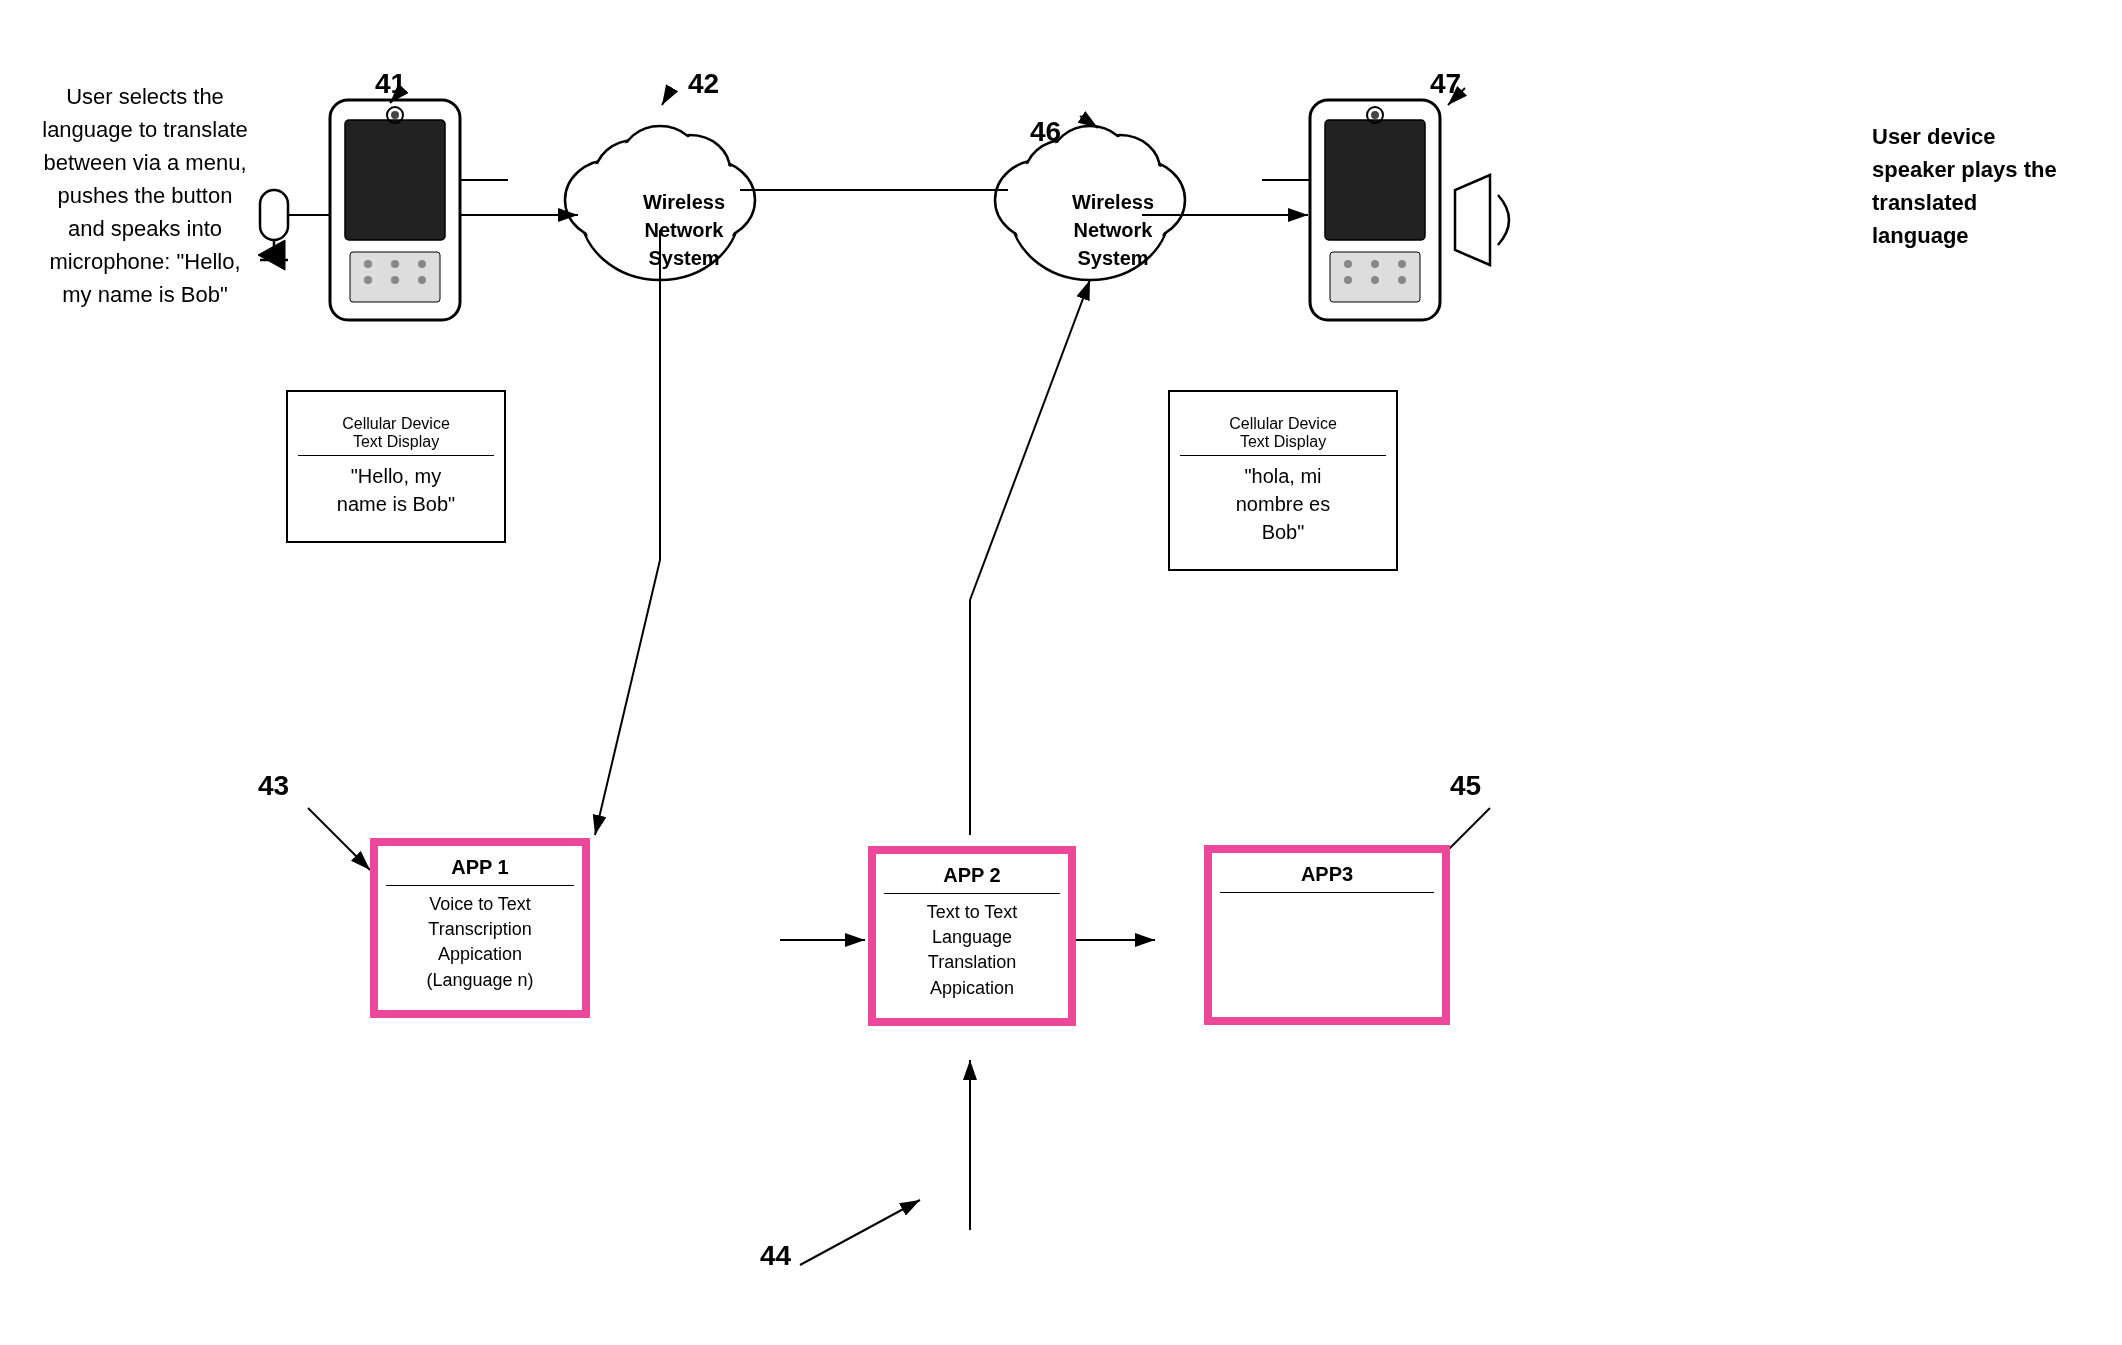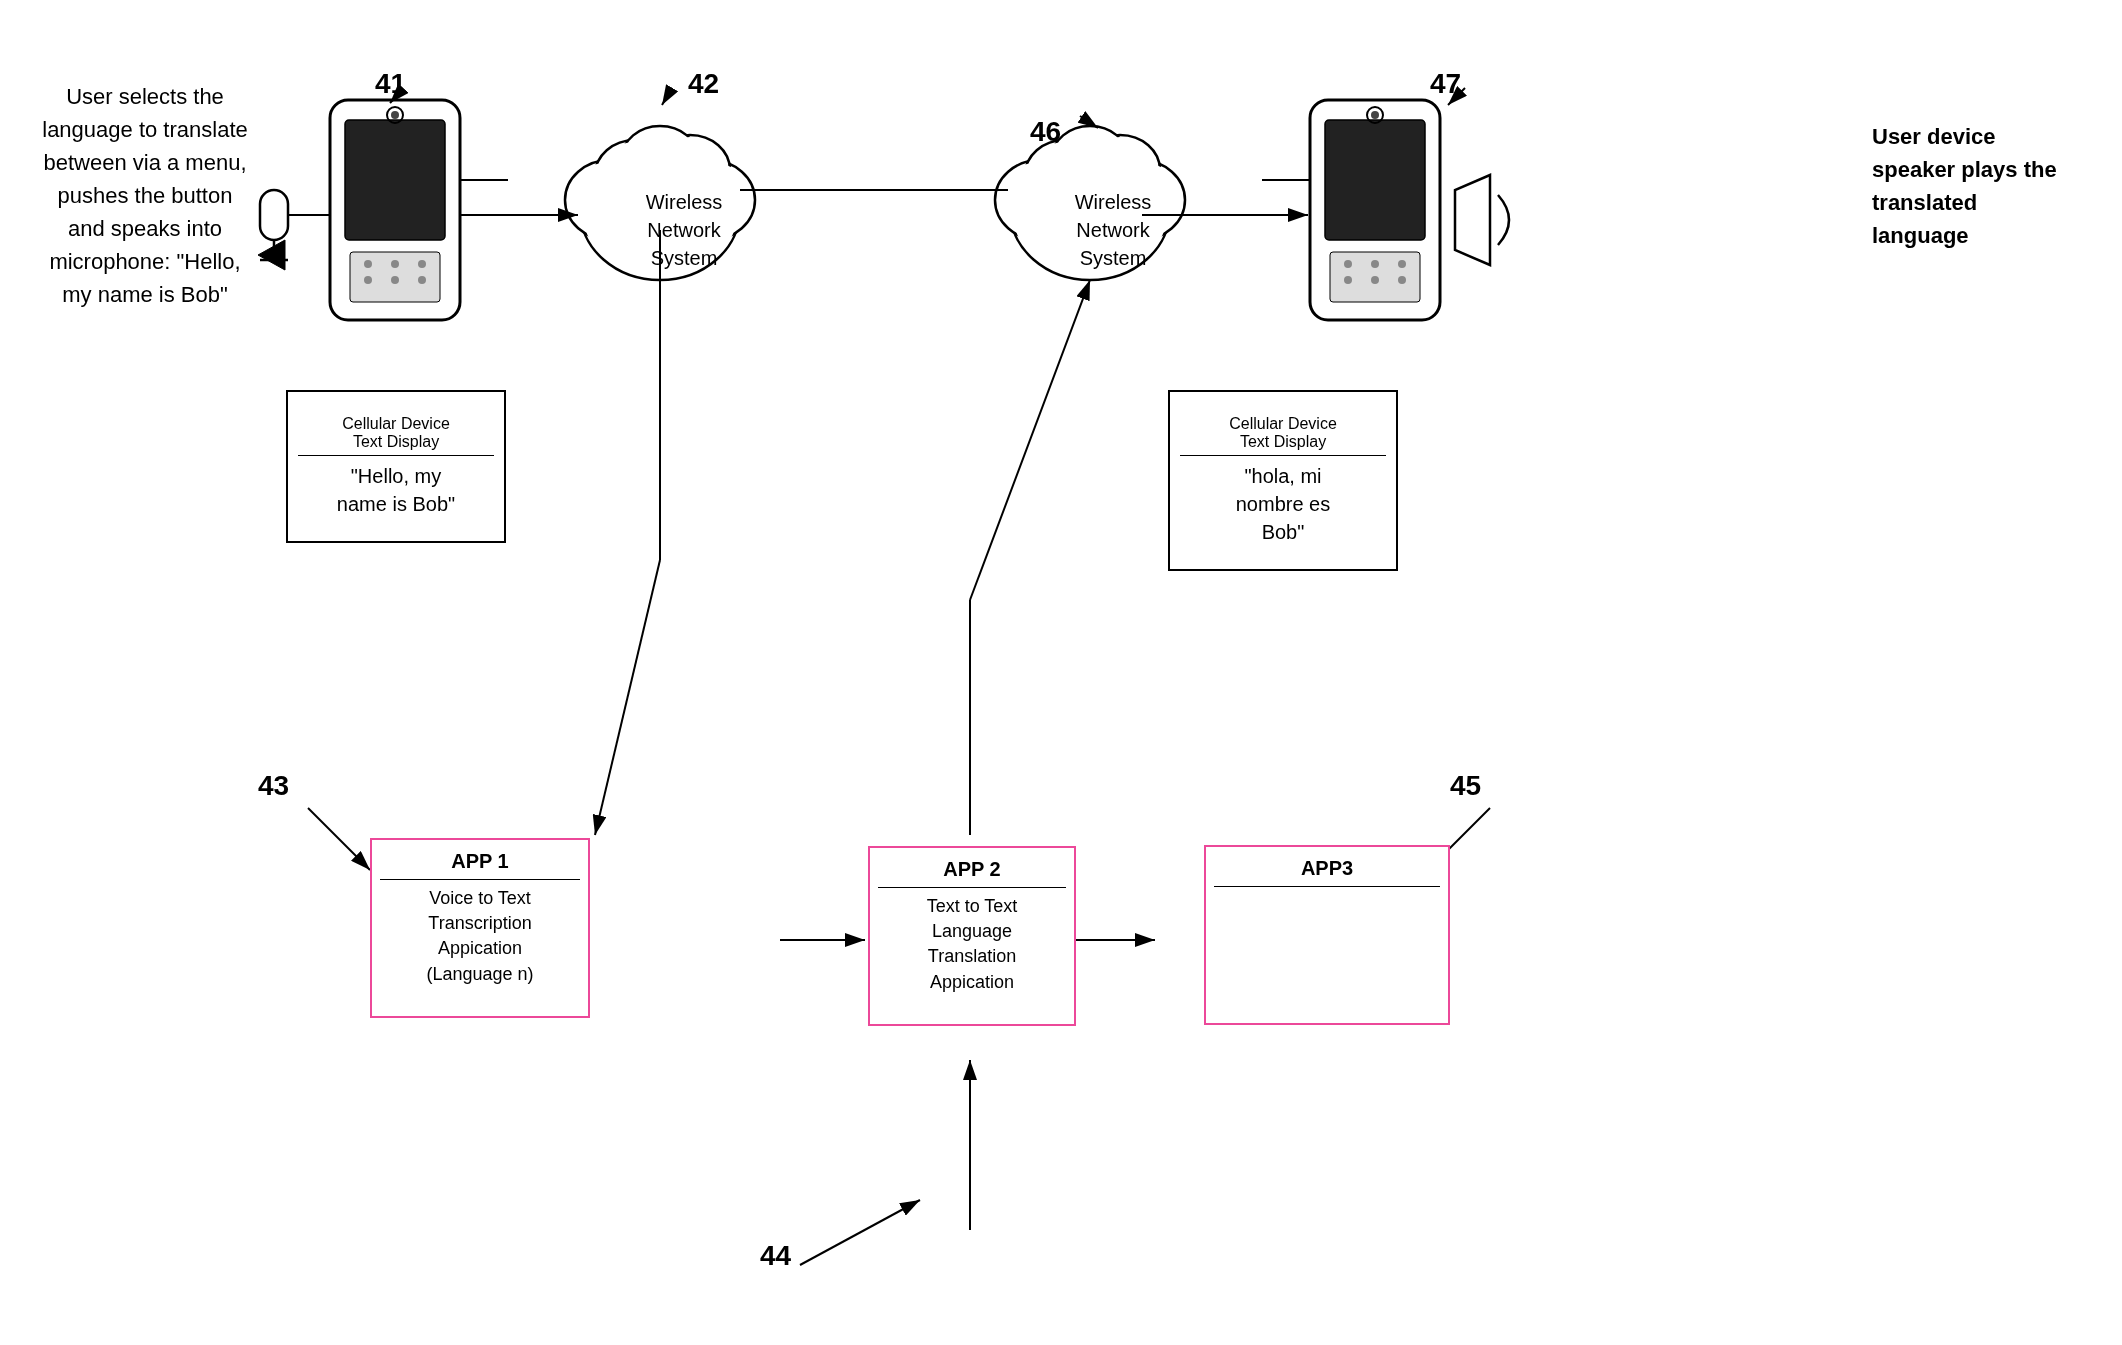--- a/index.html
+++ b/index.html
@@ -48,21 +48,21 @@
     .ref-num {
       position: absolute;
       font-size: 28px;
       font-weight: bold;
       color: #000;
     }
     .cloud-label {
       position: absolute;
       text-align: center;
       font-size: 20px;
-      font-weight: normal;
+      font-weight: bold;
       color: #000;
       line-height: 1.4;
     }
 
     
     .text-display-box {
       position: absolute;
       border: 2px solid #000;
       background: #fff;
       padding: 23px 10px;
@@ -78,21 +78,21 @@
     .text-display-box .box-content {
       font-size: 20px;
       text-align: center;
       color: #000;
       line-height: 1.4;
     }
 
     
     .app-box {
       position: absolute;
-      border: 2px solid #ec4899;
+      border: 8px solid #ec4899;
       background: #fff;
       text-align: center;
       padding: 10px 8px;
     }
     .app-box .app-title {
       font-size: 20px;
       font-weight: bold;
       border-bottom: 1px solid #000;
       padding-bottom: 6px;
       margin-bottom: 6px;

